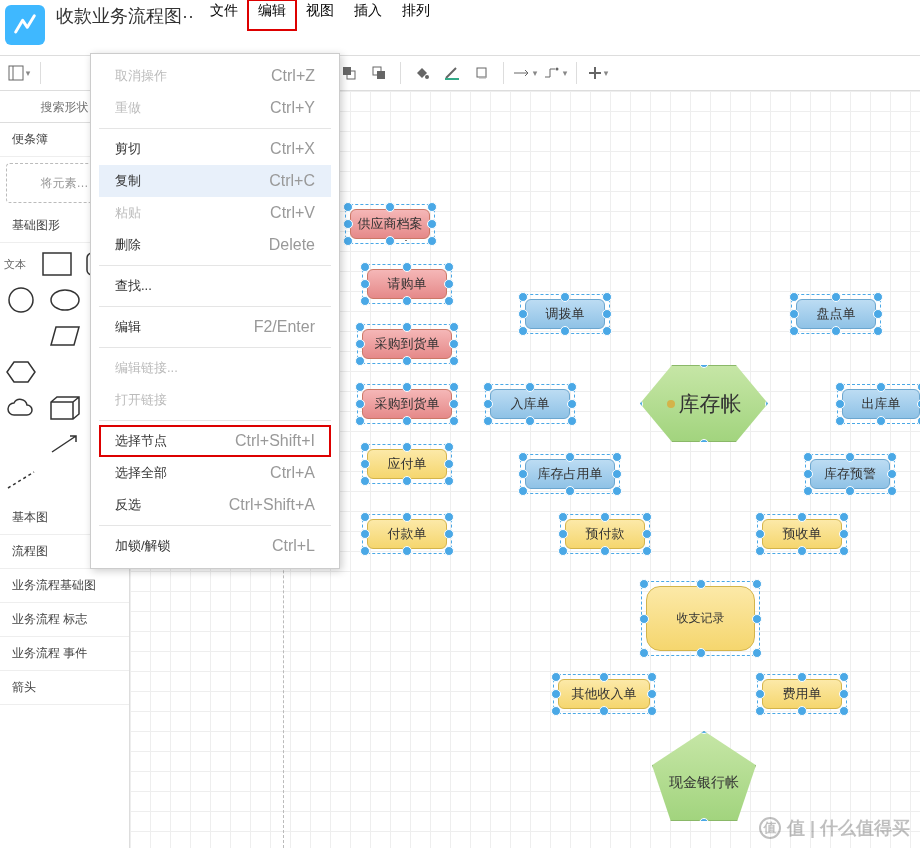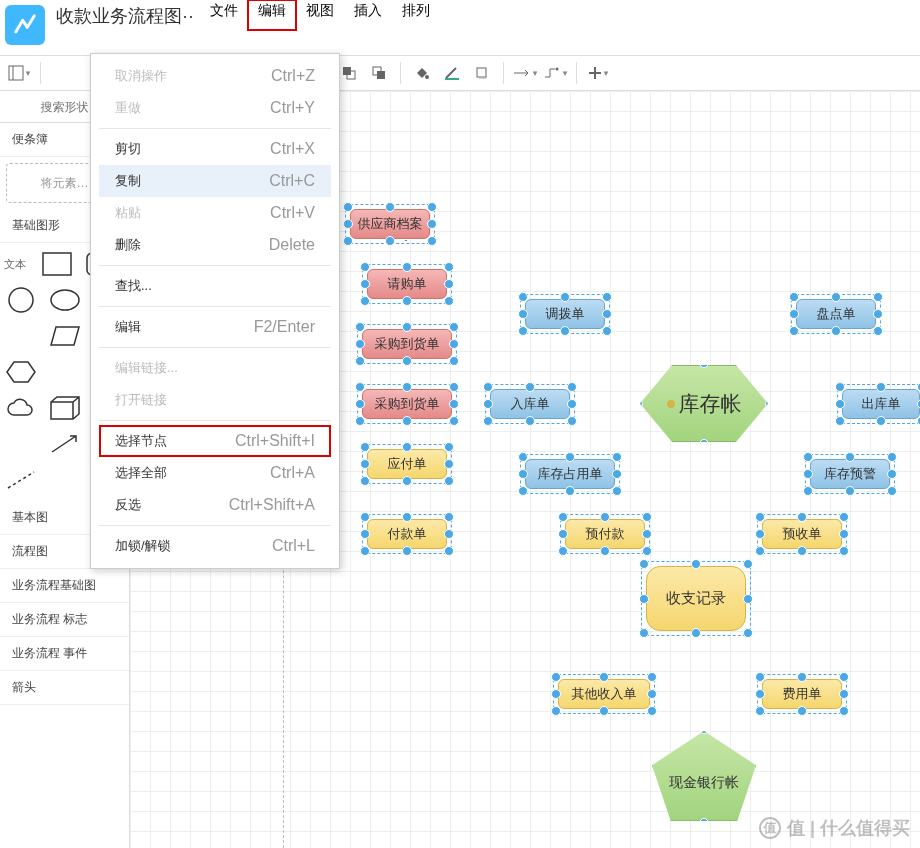--- a/index.html
+++ b/index.html
@@ -426,21 +426,21 @@
       <span>预收单</span>
       <div class="h tl"></div>
       <div class="h tc"></div>
       <div class="h tr"></div>
       <div class="h ml"></div>
       <div class="h mr"></div>
       <div class="h bl"></div>
       <div class="h bc"></div>
       <div class="h br"></div>
     </div>
-  <div class="node yellow round sel" style="left:516px;top:475px;width:100px;height:65px;font-size:15px">
+  <div class="node yellow round sel" style="left:516px;top:495px;width:109px;height:65px;font-size:12px">
       <span>收支记录</span>
       <div class="h tl"></div>
       <div class="h tc"></div>
       <div class="h tr"></div>
       <div class="h ml"></div>
       <div class="h mr"></div>
       <div class="h bl"></div>
       <div class="h bc"></div>
       <div class="h br"></div>
     </div>

